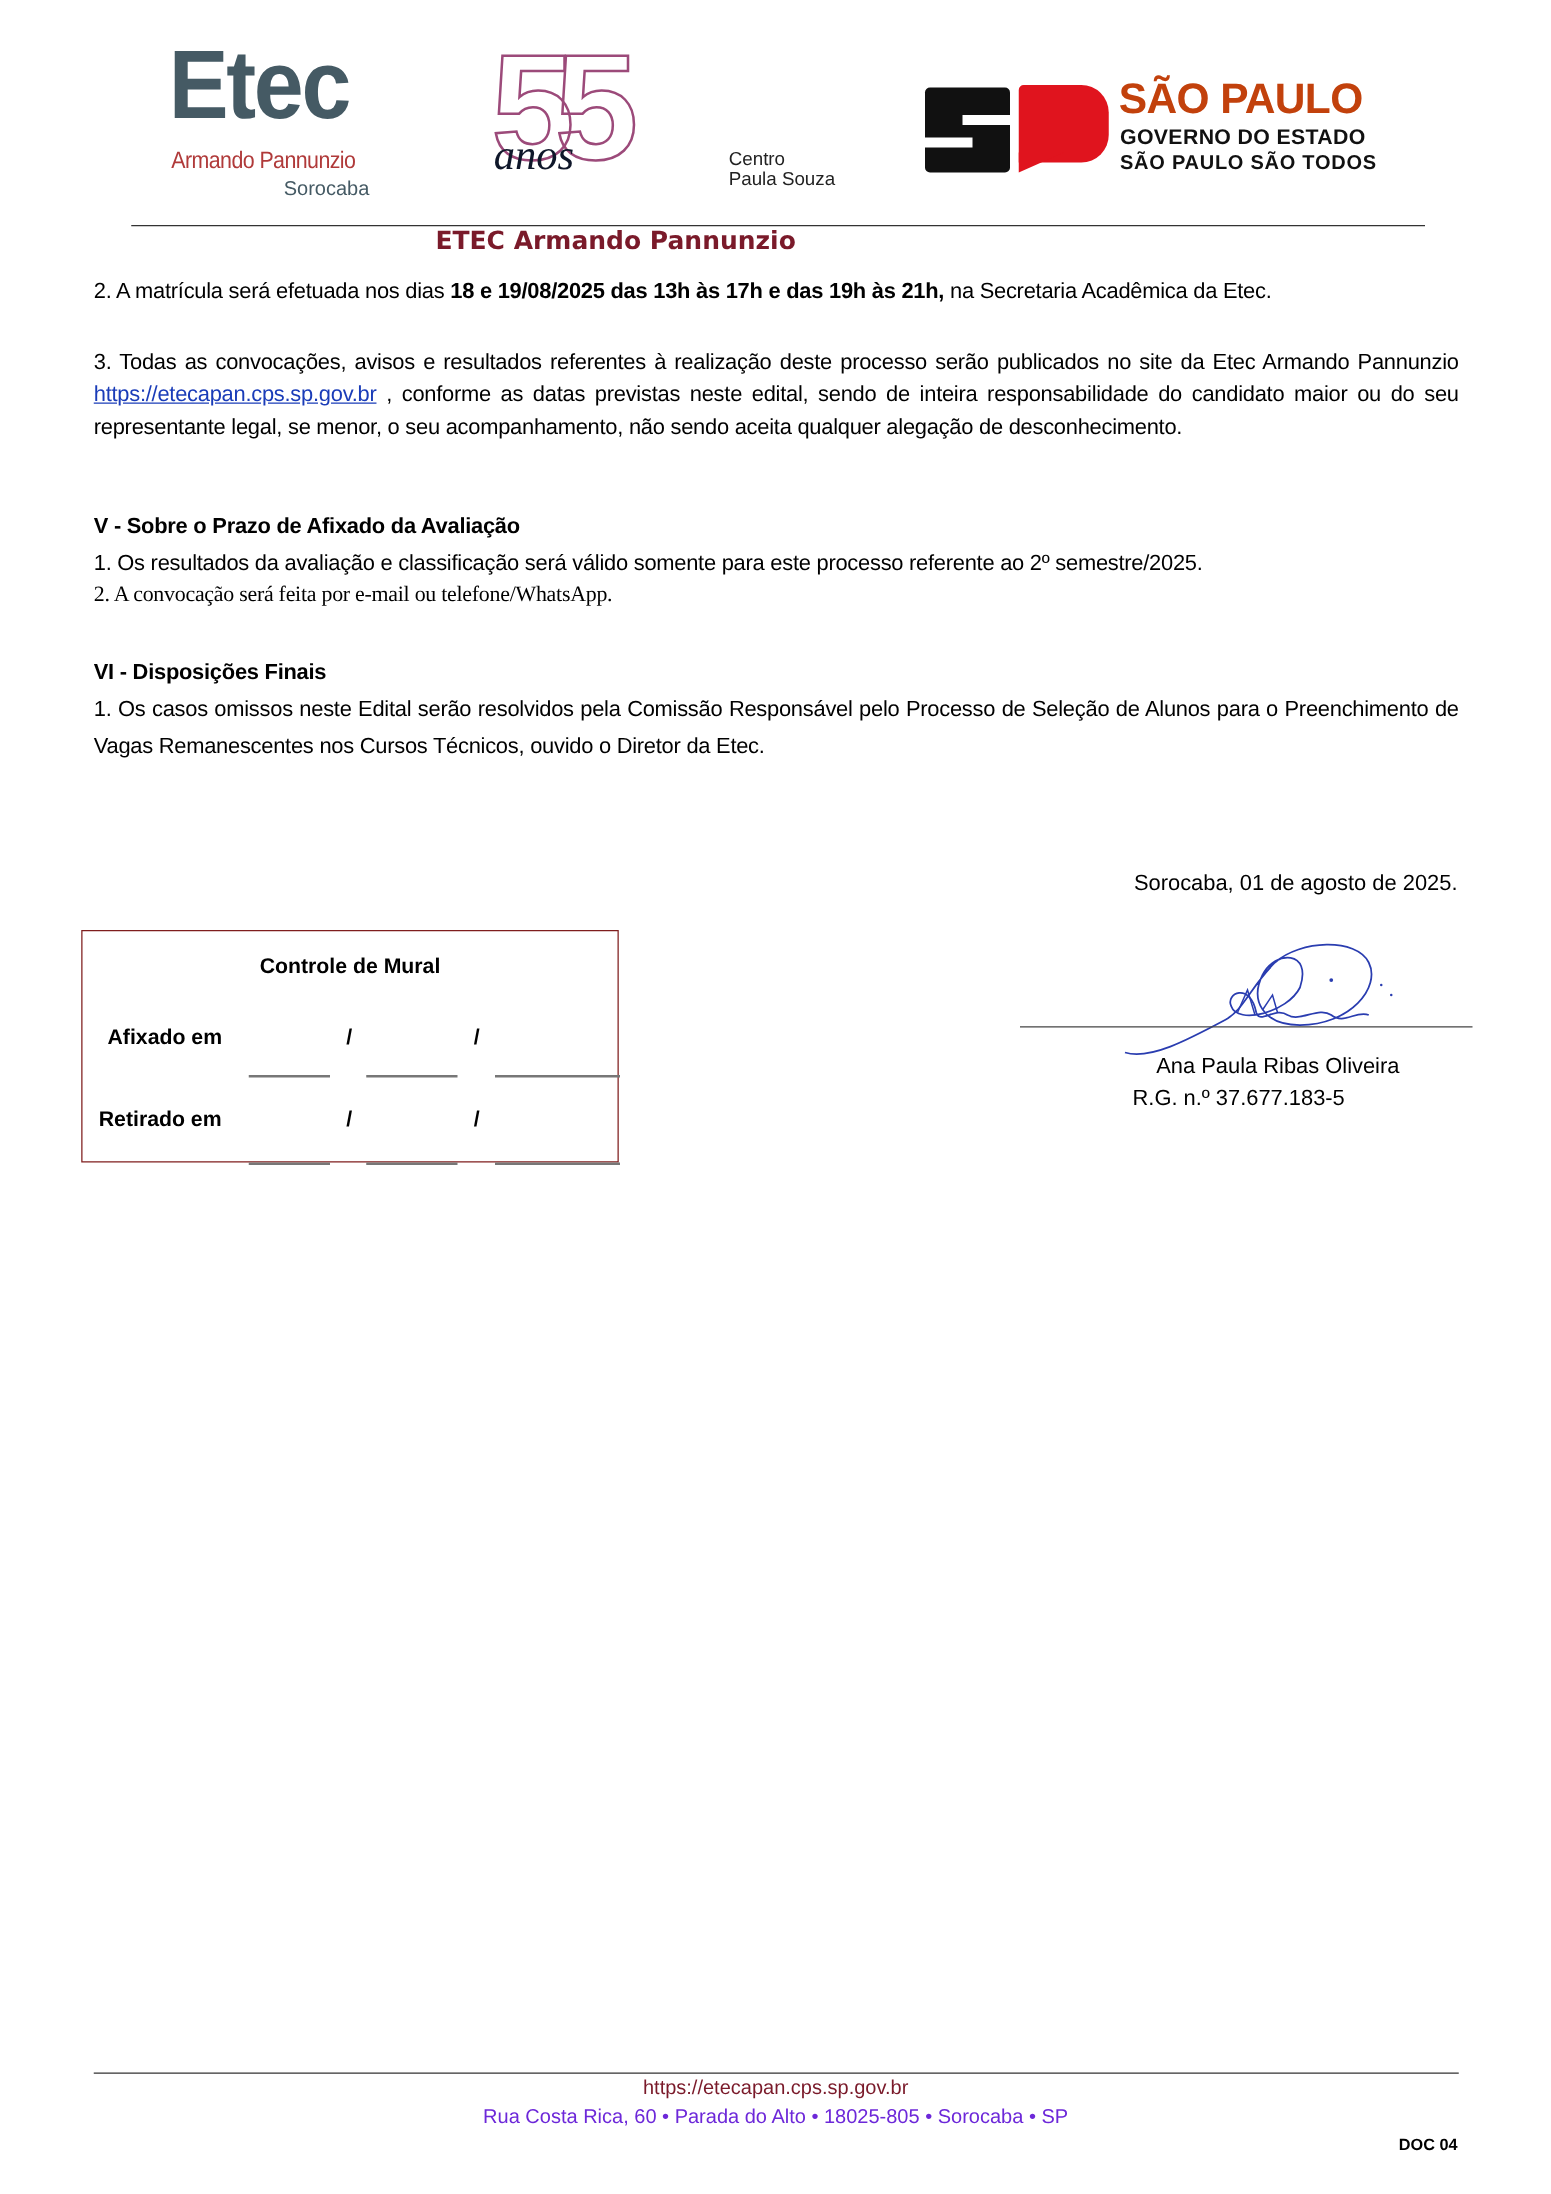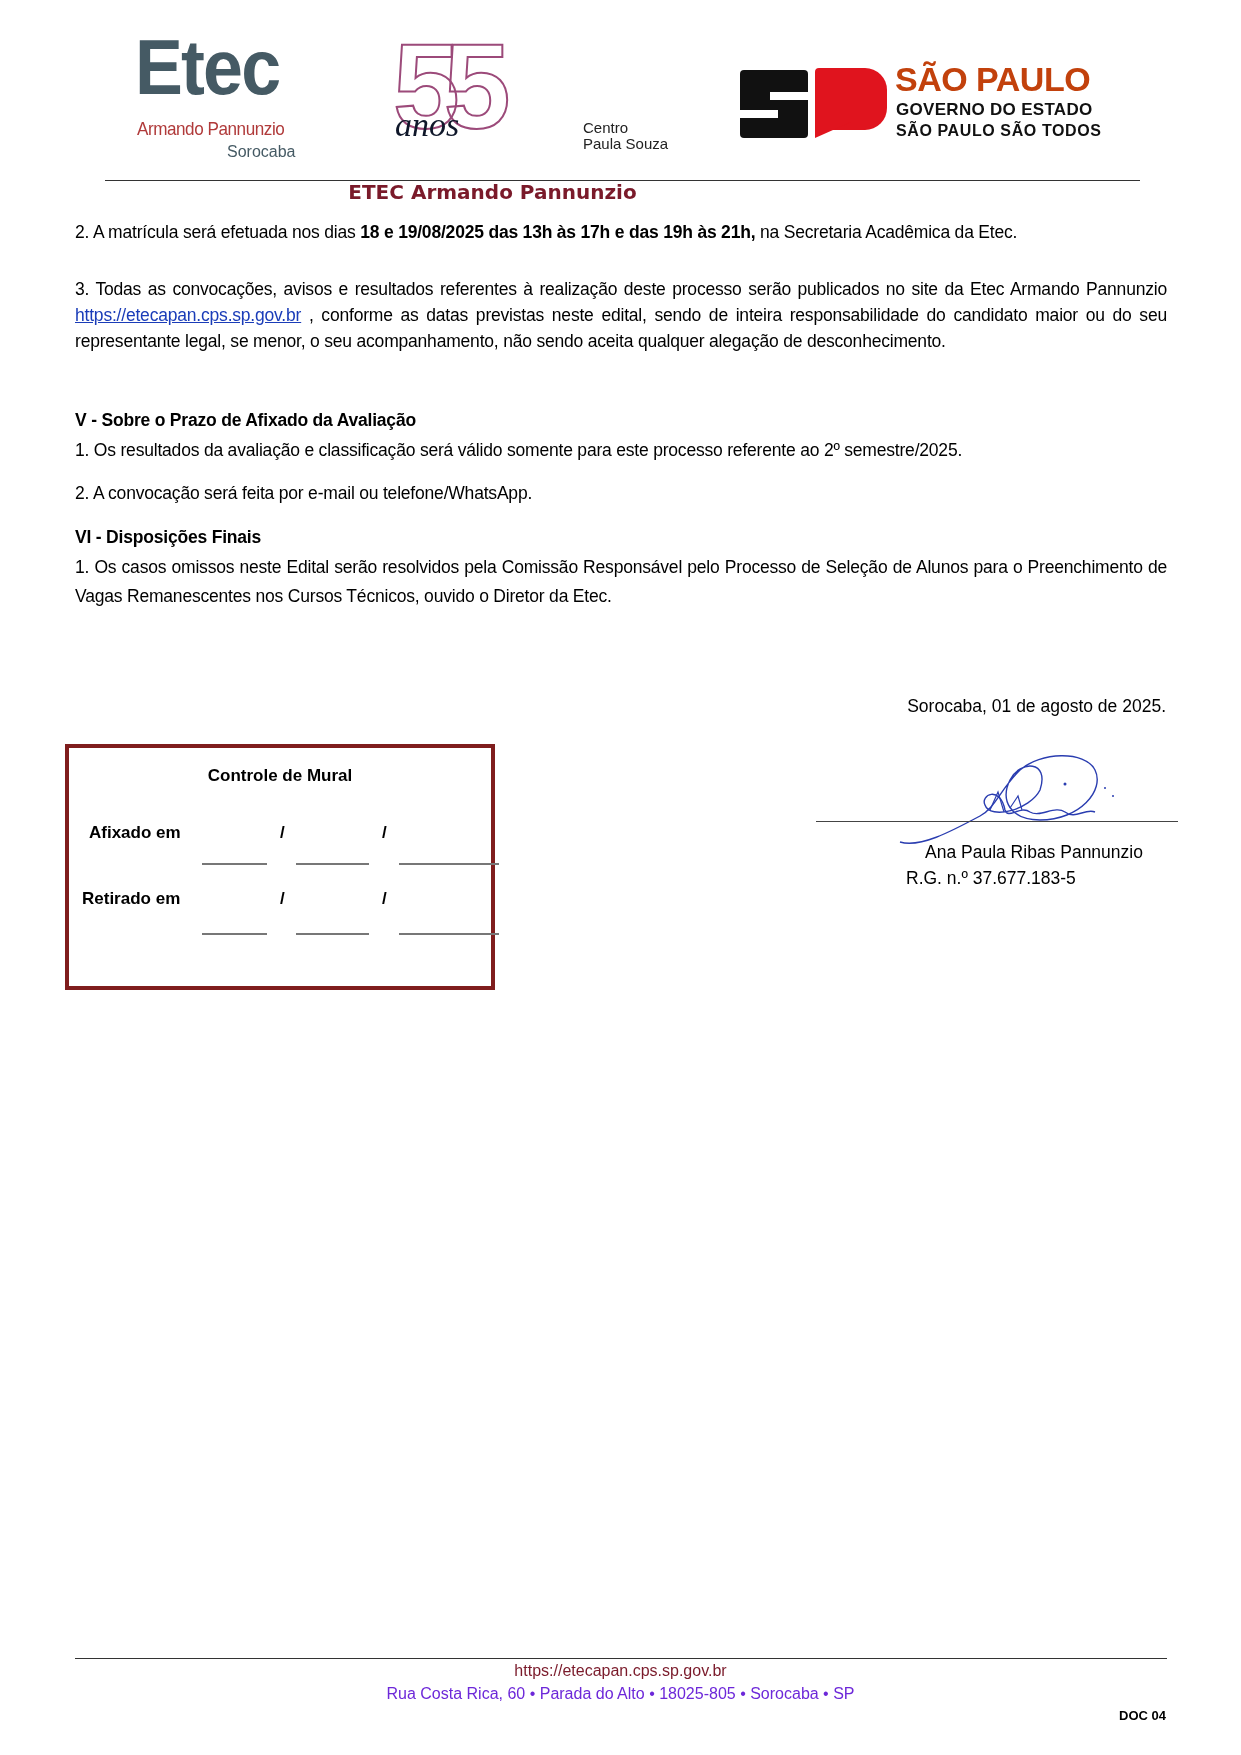--- a/index.html
+++ b/index.html
@@ -31,21 +31,21 @@
   #header-rule { left:105px; top:180px; width:1035px; height:0; border-top:1px solid #333; }
   #school-title { left:0; width:985px; top:180px; text-align:center; font-family:"DejaVu Sans", sans-serif; font-weight:bold; font-size:20px; color:#7a1a2a; }
 
   
   .para { position:absolute; left:75px; width:1092px; font-family:"Liberation Sans", sans-serif; font-size:17.5px; line-height:26px; letter-spacing:-0.2px; }
   .justify { text-align:justify; }
   .bold { font-weight:bold; }
   .link { color:#1a3cb8; text-decoration:underline; }
 
   
-  #mural-box { left:65px; top:744px; width:430px; height:246px; border:4px solid #7f1d1d; box-sizing:border-box; }
+  #mural-box { left:65px; top:744px; width:430px; height:186px; border:1px solid #7f1d1d; box-sizing:border-box; }
   .mural-title { position:absolute; left:0; width:100%; top:18px; text-align:center; font-weight:bold; font-size:17px; }
   .mural-label { position:absolute; font-weight:bold; font-size:17px; }
   .mural-slash { position:absolute; font-weight:bold; font-size:17px; }
   .mural-line { position:absolute; height:0; border-top:2px solid #777; }
 
   
   #date-line { right:75px; top:696px; font-size:17.5px; text-align:right; }
   #sig-rule { left:816px; top:821px; width:362px; height:0; border-top:1.5px solid #444; }
   #signature { left:880px; top:750px; width:260px; height:100px; }
   #signer-name { left:925px; top:842px; font-size:17.5px; }
@@ -90,36 +90,36 @@
 <div class="para" style="top:219px;">
   <span>2. A matrícula será efetuada nos dias </span><span class="bold">18 e 19/08/2025 das 13h às 17h e das 19h às 21h,</span><span> na Secretaria Acadêmica da Etec.</span>
 </div>
 
 <div class="para justify" style="top:276px;">
   <span>3. Todas as convocações, avisos e resultados referentes à realização deste processo serão publicados no site da Etec Armando Pannunzio </span><a class="link">https://etecapan.cps.sp.gov.br</a><span> , conforme as datas previstas neste edital, sendo de inteira responsabilidade do candidato maior ou do seu representante legal, se menor, o seu acompanhamento, não sendo aceita qualquer alegação de desconhecimento.</span>
 </div>
 
 <div class="para bold" style="top:407px;">V - Sobre o Prazo de Afixado da Avaliação</div>
 <div class="para" style="top:437px;">1. Os resultados da avaliação e classificação será válido somente para este processo referente ao 2º semestre/2025.</div>
-<div class="para" style="top:480px;">2. A convocação será feita por e-mail ou telefone/WhatsApp.</div>
+<div class="para" style="top:462px;font-family:Liberation Serif, serif;">2. A convocação será feita por e-mail ou telefone/WhatsApp.</div>
 
 <div class="para bold" style="top:524px;">VI - Disposições Finais</div>
 <div class="para justify" style="top:553px; line-height:29px;">1. Os casos omissos neste Edital serão resolvidos pela Comissão Responsável pelo Processo de Seleção de Alunos para o Preenchimento de Vagas Remanescentes nos Cursos Técnicos, ouvido o Diretor da Etec.</div>
 
 <div id="date-line" class="abs">Sorocaba, 01 de agosto de 2025.</div>
 
 <svg id="signature" class="abs" viewBox="0 0 260 100">
   <path d="M20 92 C 40 98, 70 82, 100 66 C 115 58, 120 40, 140 20 C 160 2, 205 0, 215 20 C 225 40, 200 70, 160 70 C 130 70, 120 50, 130 30 C 140 10, 170 10, 160 40 C 150 60, 110 70, 105 55 C 100 45, 120 35, 125 60 C 128 70, 140 55, 150 62 C 160 68, 175 55, 185 62 C 195 70, 205 58, 215 62" fill="none" stroke="#2a3db0" stroke-width="1.4"></path>
   <path d="M110 60 L 118 42 L 124 62 M 130 58 L 138 46 L 142 60" fill="none" stroke="#2a3db0" stroke-width="1.2"></path>
   <circle cx="185" cy="34" r="1.5" fill="#2a3db0"></circle>
   <circle cx="233" cy="46" r="1" fill="#2a3db0"></circle>
   <circle cx="225" cy="38" r="1" fill="#2a3db0"></circle>
 </svg>
 <div id="sig-rule" class="abs"></div>
-<div id="signer-name" class="abs">Ana Paula Ribas Pannunzio</div>
+<div id="signer-name" class="abs">Ana Paula Ribas Oliveira</div>
 <div id="signer-rg" class="abs">R.G. n.º 37.677.183-5</div>
 
 <div id="mural-box" class="abs">
   <div class="mural-title">Controle de Mural</div>
 
   <div class="mural-label" style="left:20px; top:75px;">Afixado em</div>
   <div class="mural-slash" style="left:211px; top:75px;">/</div>
   <div class="mural-slash" style="left:313px; top:75px;">/</div>
   <div class="mural-line" style="left:133px; top:115px; width:65px;"></div>
   <div class="mural-line" style="left:227px; top:115px; width:73px;"></div>

